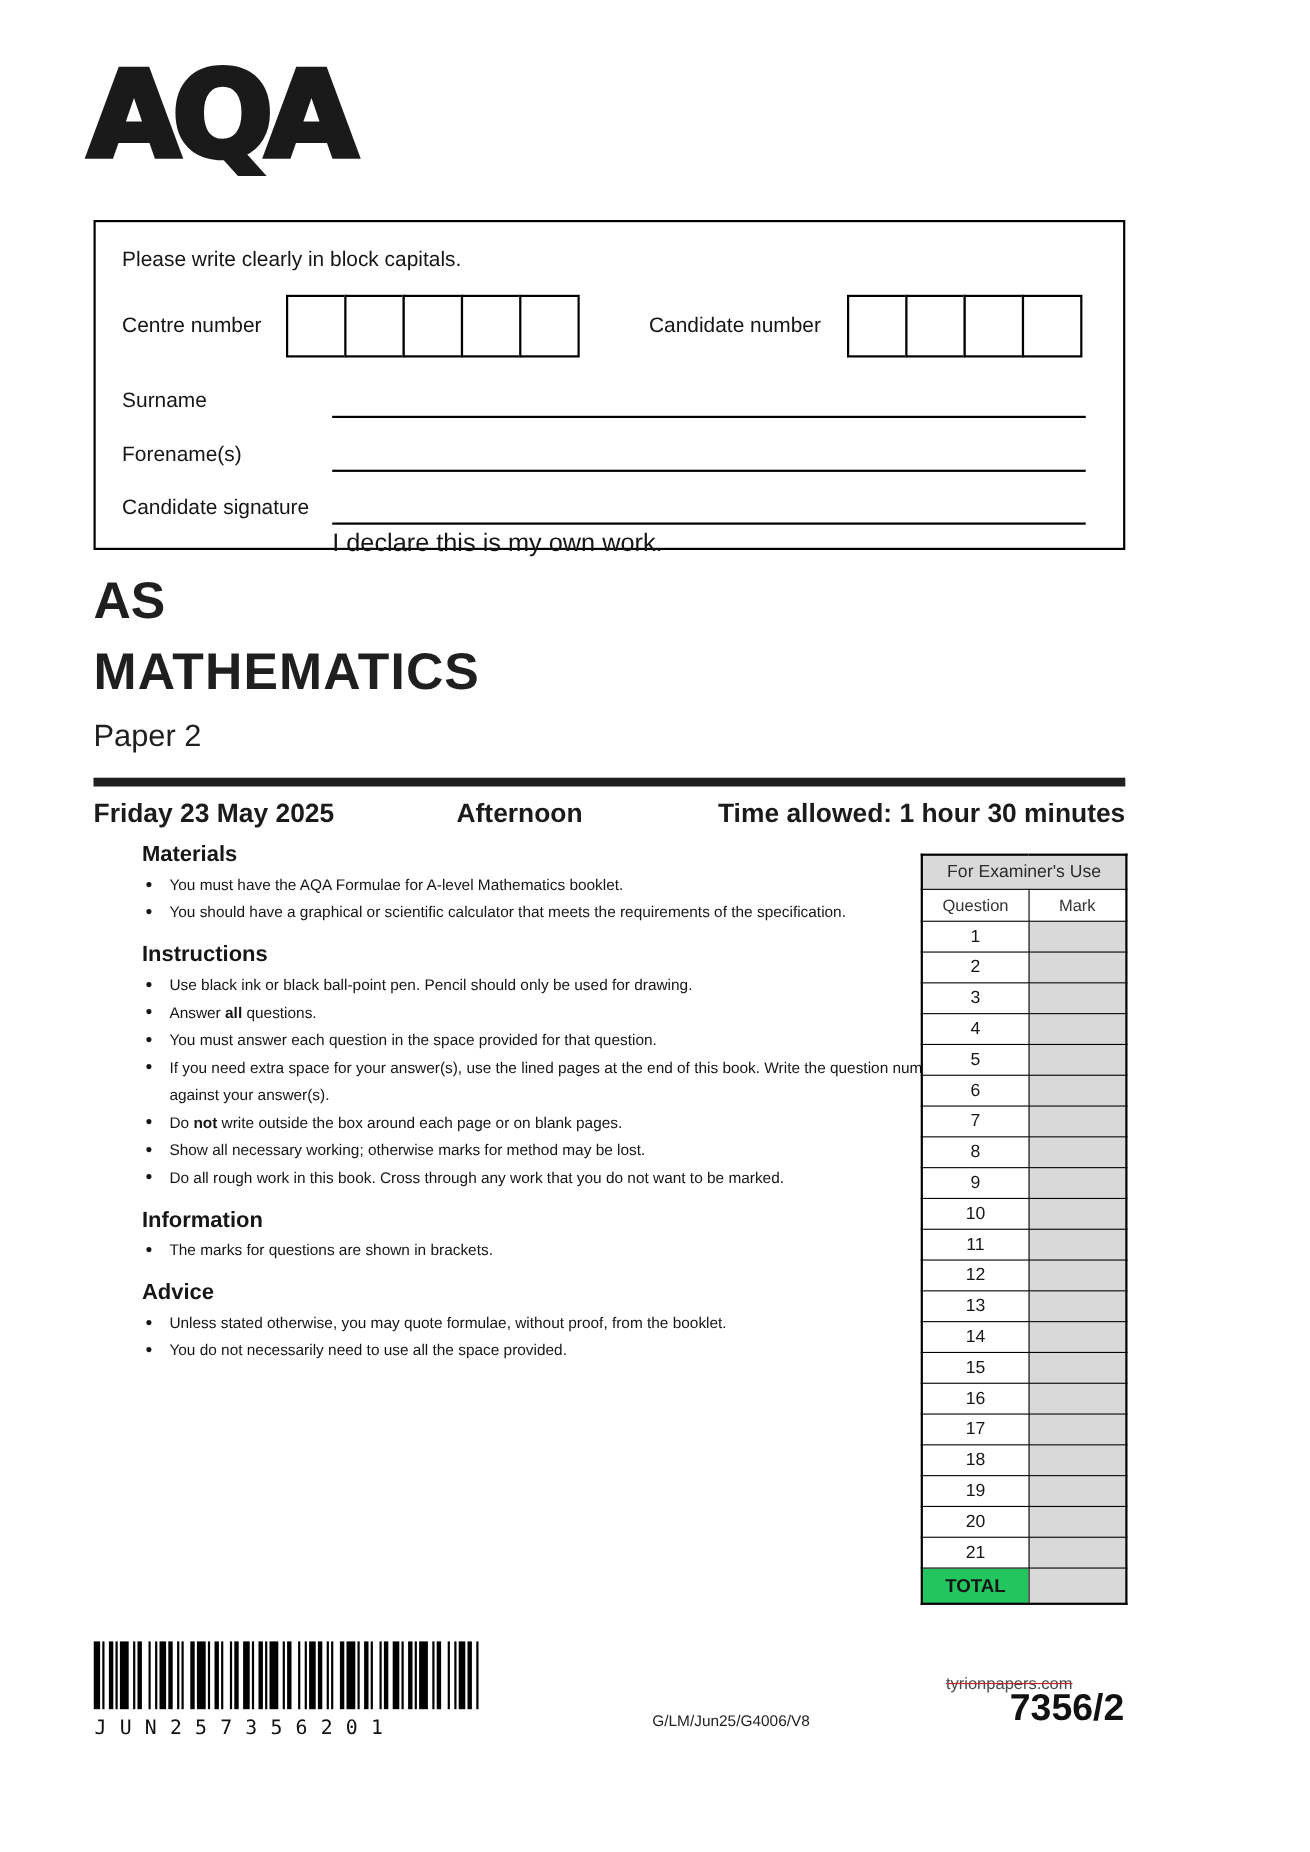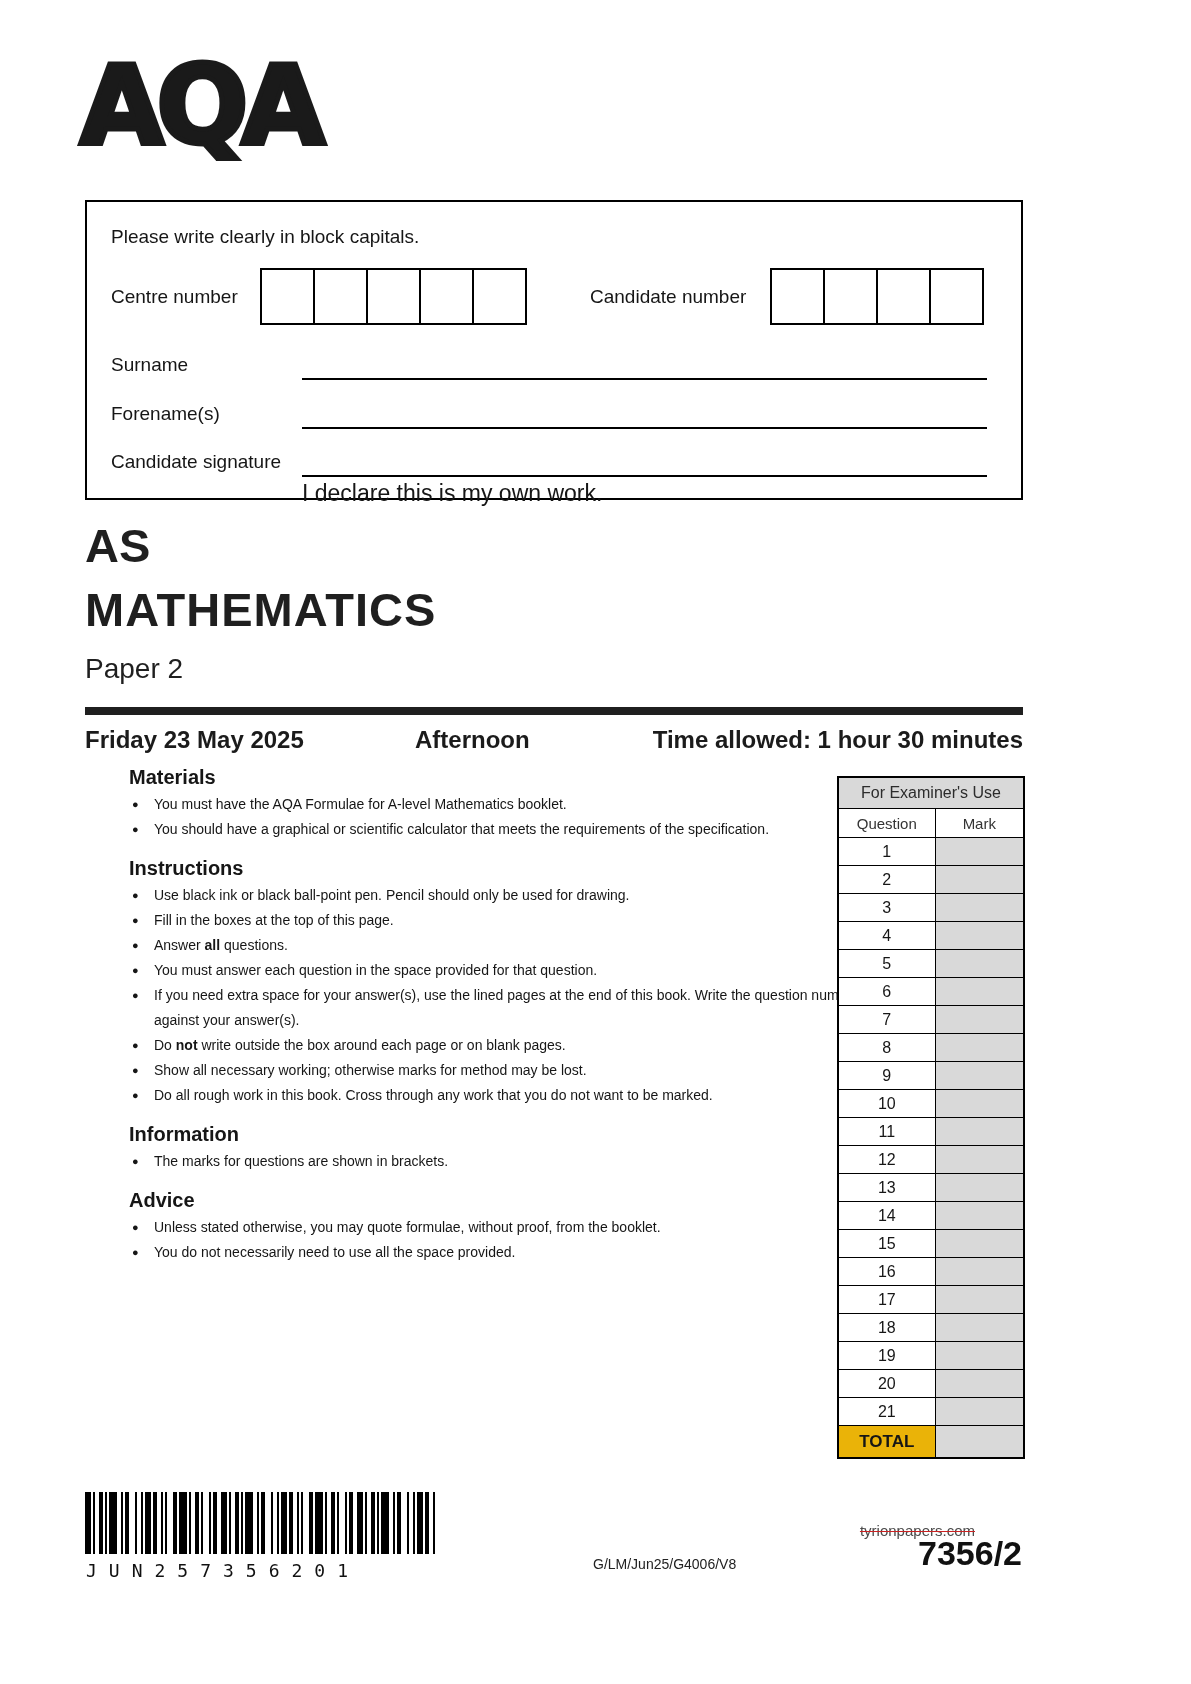--- a/index.html
+++ b/index.html
@@ -50,21 +50,21 @@
   ul.bullets li{position:relative;padding-left:25px;font-size:14px;line-height:25px;}
   ul.bullets li::before{content:"●";position:absolute;left:3px;top:0;font-size:11px;}
   
   .exam-table-wrap{position:absolute;left:837px;top:776px;}
   table.exam{border-collapse:collapse;width:188px;border:2px solid #000;font-size:16px;}
   table.exam td{border:1px solid #000;text-align:center;padding:0;}
   td.tbl-title{height:30px;background:#d9d9d9;font-size:16px;color:#2c2c2c;}
   td.col-head{height:28px;background:#ffffff;font-size:15px;color:#333;}
   td.qcell{height:27px;width:96px;background:#fff;}
   td.mcell{height:27px;width:88px;background:#d9d9d9;}
-  td.total-lbl{height:31px;font-weight:700;font-size:17px;background:#eab308;}
+  td.total-lbl{height:31px;font-weight:700;font-size:17px;background:#22c55e;}
   td.total-mark{height:31px;background:#d9d9d9;}
   
   .barcode{position:absolute;left:85px;top:1492px;width:356px;height:62px;display:flex;align-items:stretch;overflow:hidden;}
   .barcode-text{position:absolute;left:86px;top:1560px;font-family:"DejaVu Sans Mono",monospace;font-size:18px;letter-spacing:12px;color:#111;white-space:nowrap;}
   .doc-ref{position:absolute;left:593px;top:1556px;font-size:14px;color:#222;}
   .watermark{position:absolute;right:216px;top:1522px;font-size:15px;color:#4a4a4a;text-decoration:line-through;text-decoration-color:#cc2222;}
   .paper-code{position:absolute;right:169px;top:1534px;font-size:34px;font-weight:700;color:#111;}
 </style>
 </head>
 <body>
@@ -119,21 +119,20 @@
 
   <div class="left-col">
       <div class="sec-heading">Materials</div>
       <ul class="bullets">
         <li>You must have the AQA Formulae for A-level Mathematics booklet.</li>
         <li>You should have a graphical or scientific calculator that meets the requirements of the specification.</li>
       </ul>
       <div class="sec-heading">Instructions</div>
       <ul class="bullets">
         <li>Use black ink or black ball-point pen.  Pencil should only be used for drawing.</li>
-        <li>Fill in the boxes at the top of this page.</li>
         <li>Answer <b>all</b> questions.</li>
         <li>You must answer each question in the space provided for that question.</li>
         <li>If you need extra space for your answer(s), use the lined pages at the end of this book.  Write the question number against your answer(s).</li>
         <li>Do <b>not</b> write outside the box around each page or on blank pages.</li>
         <li>Show all necessary working; otherwise marks for method may be lost.</li>
         <li>Do all rough work in this book.  Cross through any work that you do not want to be marked.</li>
       </ul>
       <div class="sec-heading">Information</div>
       <ul class="bullets">
         <li>The marks for questions are shown in brackets.</li>

